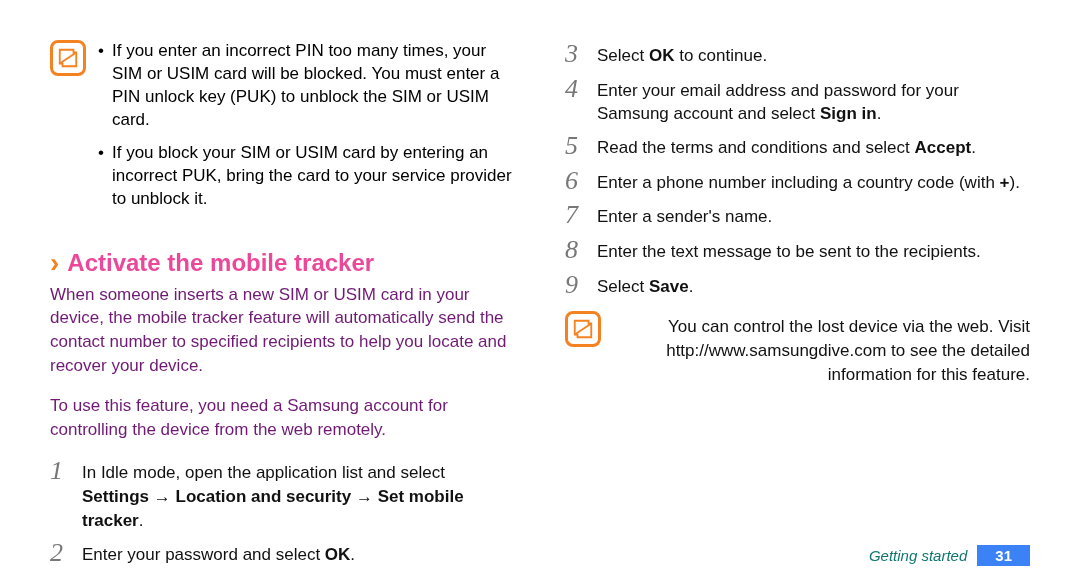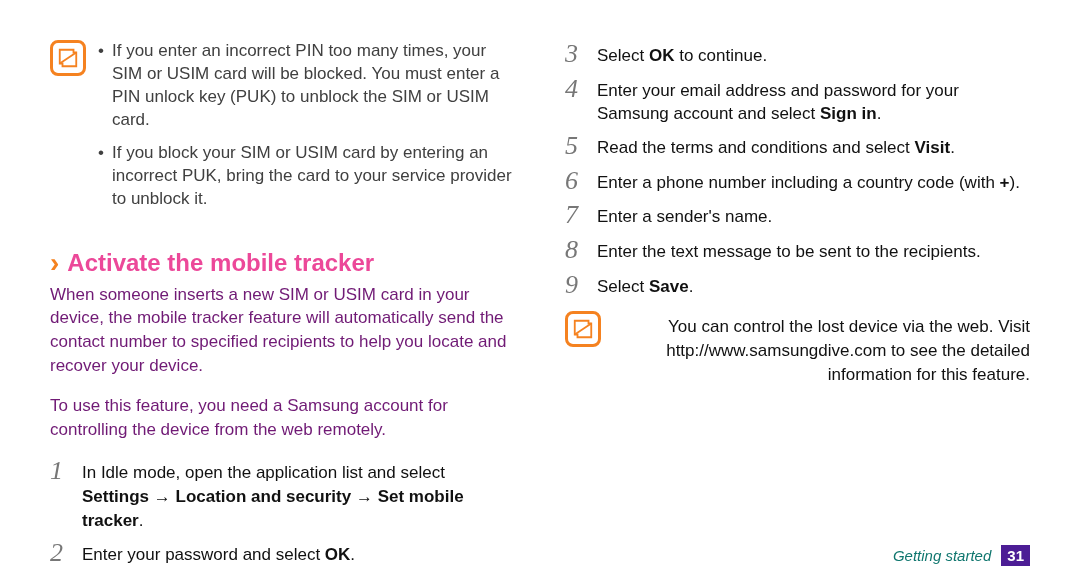--- a/index.html
+++ b/index.html
@@ -50,21 +50,21 @@
     }
     .note-bullets {
       list-style: none;
       padding: 0;
     }
     .note-bullets li {
       position: relative;
       padding-left: 14px;
       font-size: 17px;
       line-height: 1.35;
-      color: #404040;
+      color: #000000;
       margin-bottom: 10px;
     }
     .note-bullets li::before {
       content: "•";
       position: absolute;
       left: 0;
       top: 0;
     }
     .section-heading-row {
       display: flex;
@@ -139,23 +139,23 @@
       display: flex;
       align-items: center;
       gap: 10px;
       font-size: 15px;
     }
     .footer .section {
       font-style: italic;
       color: #0f766e;
     }
     .footer .pagebox {
-      background: #4c1d95;
+      background: #3b82f6;
       color: #fff;
-      padding: 2px 6px;
+      padding: 2px 18px;
       font-weight: bold;
       font-size: 15px;
     }
   </style>
 </head>
 <body>
 
 <div class="page">
 
   <div class="col">
@@ -208,21 +208,21 @@
       </div>
       <div class="step">
         <span class="num">4</span>
         <span class="txt">
           <span>Enter your email address and password for your Samsung account and select </span><span class="bold">Sign in</span><span>.</span>
         </span>
       </div>
       <div class="step">
         <span class="num">5</span>
         <span class="txt">
-          <span>Read the terms and conditions and select </span><span class="bold">Visit</span><span>.</span>
+          <span>Read the terms and conditions and select </span><span class="bold">Accept</span><span>.</span>
         </span>
       </div>
       <div class="step">
         <span class="num">6</span>
         <span class="txt">
           <span>Enter a phone number including a country code (with </span><span class="bold">+</span><span>).</span>
         </span>
       </div>
       <div class="step">
         <span class="num">7</span>

